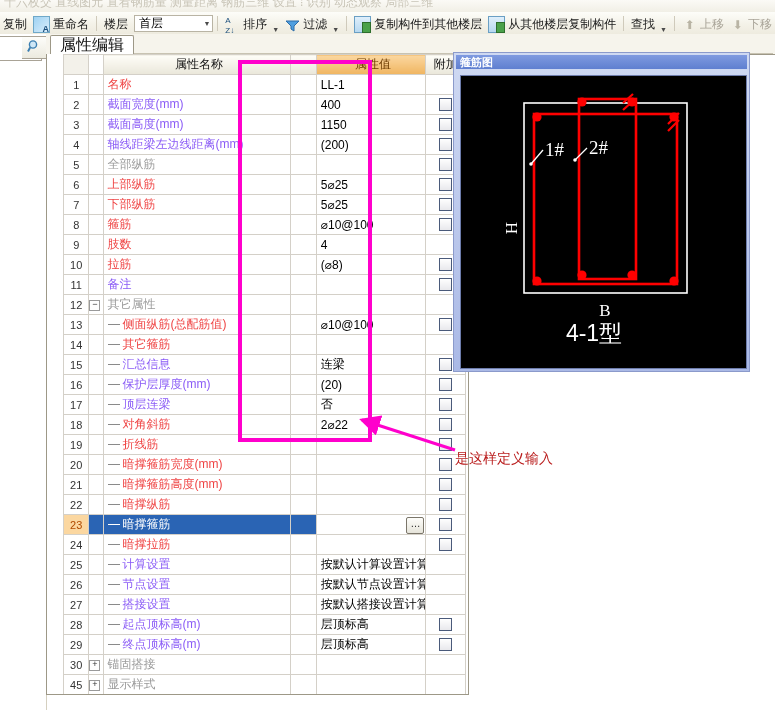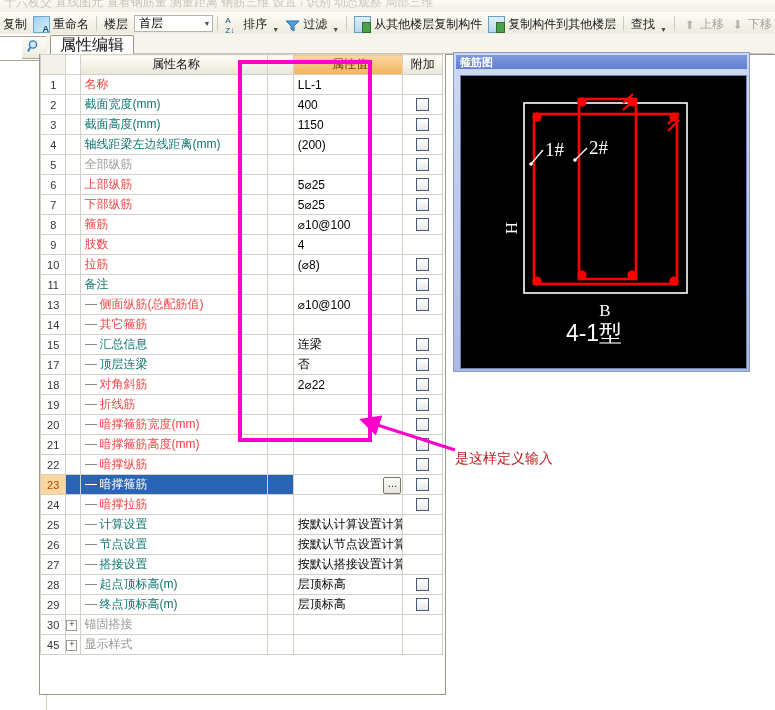--- a/index.html
+++ b/index.html
@@ -81,44 +81,45 @@
     display:flex;align-items:center;font-size:16px;color:#111;
     border-radius:2px 2px 0 0;
   }
   .tab-spacer{
     position:absolute;left:88px;top:7px;right:2px;height:12px;
     border-bottom:1px solid #c8c3b2;
   }
 
   
   .gridwrap{
-    position:absolute;left:39px;top:54px;width:405px;height:640px;
+    position:absolute;left:46px;top:54px;width:405px;height:640px;
     background:#fff;border:1px solid #9d9887;border-top:none;
     overflow:hidden;
+    padding-left:16px;
   }
   table.grid{border-collapse:collapse;table-layout:fixed;width:403px;font-size:12px;}
   table.grid td,table.grid th{border:1px solid #d4d0c8;padding:0;height:19px;vertical-align:middle;}
   .c-num{width:24px;text-align:center;background:#f3f1ea;color:#333;font-size:11px;}
   .c-tree{width:13px;background:#fff;}
   .c-name{width:180px;padding-left:4px !important;}
   .c-gap{width:24px;}
   .c-val{width:103px;padding-left:4px !important;}
   .c-add{width:38px;}
 
   thead th{
     background:linear-gradient(#fefdf8,#eae7da);
     font-weight:normal;text-align:center;height:20px;color:#111;
     border:1px solid #c9c4b4;
   }
   thead th.hl{background:linear-gradient(#fbd7a0,#f0b560);color:#6b3a00;}
 
   tr.row td{background:#fff;}
   td.val{white-space:nowrap;overflow:hidden;}
   .nm{color:#ef4444;}
-  .nm.black{color:#0f766e;margin-top:40px;}
+  .nm.black{color:#8b5cf6;margin-top:40px;}
   .nm.gray{color:#9a9a9a;}
   .dash{display:inline-block;width:12px;border-top:1px solid #8a8a8a;vertical-align:middle;margin-right:3px;}
 
   .chk{
     width:11px;height:11px;margin:0 auto;
     background:linear-gradient(#fefefe,#e8e8ec);
     border:1px solid #4a5a7a;
   }
   .cellcenter{text-align:center;}
 
@@ -213,26 +214,26 @@
         </svg>
     </span>
     <span>过滤</span>
     <span class="tb-caret">▼</span>
   </div>
 
   <div class="tb-sep"></div>
 
   <div class="tb-item">
     <span class="ic ic-copy"></span>
+    <span>复制构件到其他楼层</span>
+  </div>
+
+  <div class="tb-item">
+    <span class="ic ic-copy"></span>
     <span>从其他楼层复制构件</span>
-  </div>
-
-  <div class="tb-item">
-    <span class="ic ic-copy"></span>
-    <span>复制构件到其他楼层</span>
   </div>
 
   <div class="tb-sep"></div>
 
   <div class="tb-item">
     <span>查找</span>
     <span class="tb-caret">▼</span>
   </div>
 
   <div class="tb-sep"></div>
@@ -380,20 +381,28 @@
           <td class="c-num">11</td>
           <td class="c-tree"></td>
           <td class="c-name"><span class="nm black">备注</span></td>
           <td class="c-gap"></td>
           <td class="c-val val"><span></span></td>
           <td class="c-add cellcenter">
             <div class="chk"></div>
           </td>
         </tr>
         <tr class="row">
+          <td class="c-num">12</td>
+          <td class="c-tree"><span class="expander">−</span></td>
+          <td class="c-name"><span class="nm gray">其它属性</span></td>
+          <td class="c-gap"></td>
+          <td class="c-val val"><span></span></td>
+          <td class="c-add cellcenter"></td>
+        </tr>
+        <tr class="row">
           <td class="c-num">13</td>
           <td class="c-tree"></td>
           <td class="c-name"><span class="dash"></span><span class="nm ">侧面纵筋(总配筋值)</span></td>
           <td class="c-gap"></td>
           <td class="c-val val"><span>⌀10@100</span></td>
           <td class="c-add cellcenter">
             <div class="chk"></div>
           </td>
         </tr>
         <tr class="row">
@@ -403,20 +412,30 @@
           <td class="c-gap"></td>
           <td class="c-val val"><span></span></td>
           <td class="c-add cellcenter"></td>
         </tr>
         <tr class="row">
           <td class="c-num">15</td>
           <td class="c-tree"></td>
           <td class="c-name"><span class="dash"></span><span class="nm black">汇总信息</span></td>
           <td class="c-gap"></td>
           <td class="c-val val"><span>连梁</span></td>
+          <td class="c-add cellcenter">
+            <div class="chk"></div>
+          </td>
+        </tr>
+        <tr class="row">
+          <td class="c-num">16</td>
+          <td class="c-tree"></td>
+          <td class="c-name"><span class="dash"></span><span class="nm black">保护层厚度(mm)</span></td>
+          <td class="c-gap"></td>
+          <td class="c-val val"><span>(20)</span></td>
           <td class="c-add cellcenter">
             <div class="chk"></div>
           </td>
         </tr>
         <tr class="row">
           <td class="c-num">17</td>
           <td class="c-tree"></td>
           <td class="c-name"><span class="dash"></span><span class="nm black">顶层连梁</span></td>
           <td class="c-gap"></td>
           <td class="c-val val"><span>否</span></td>

